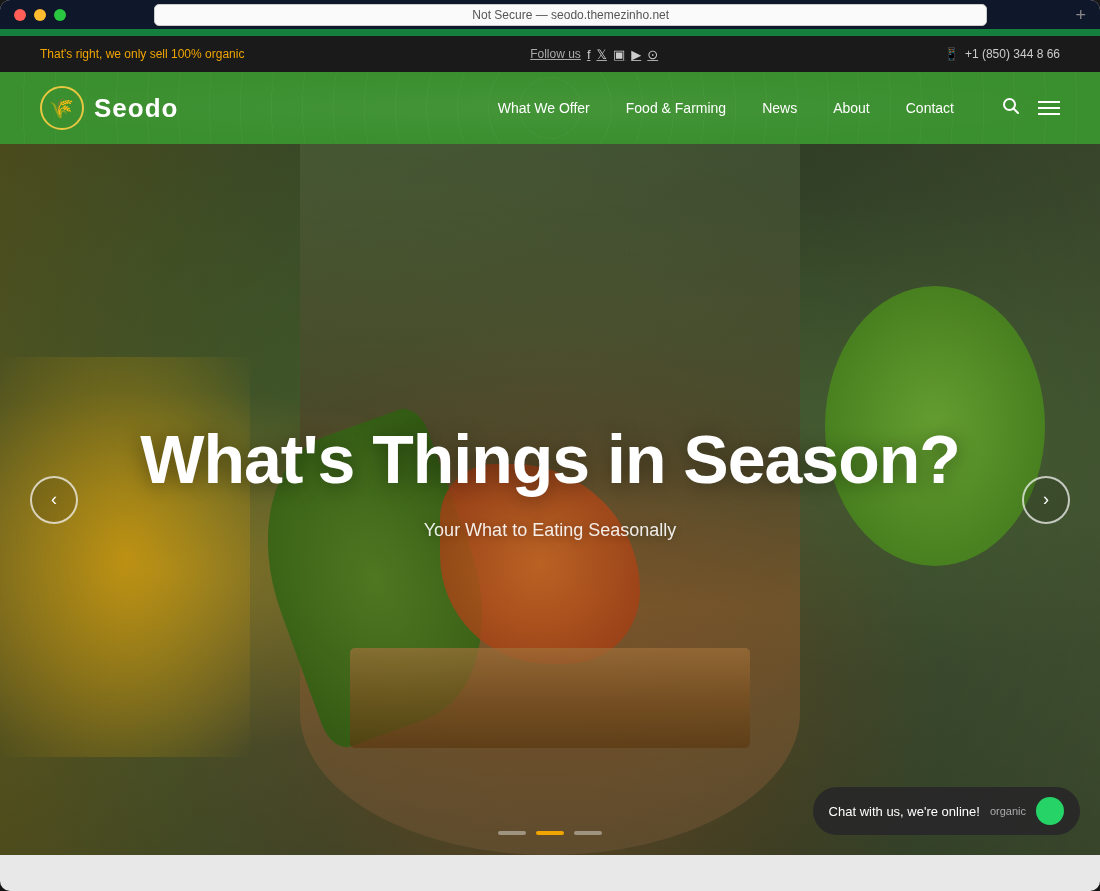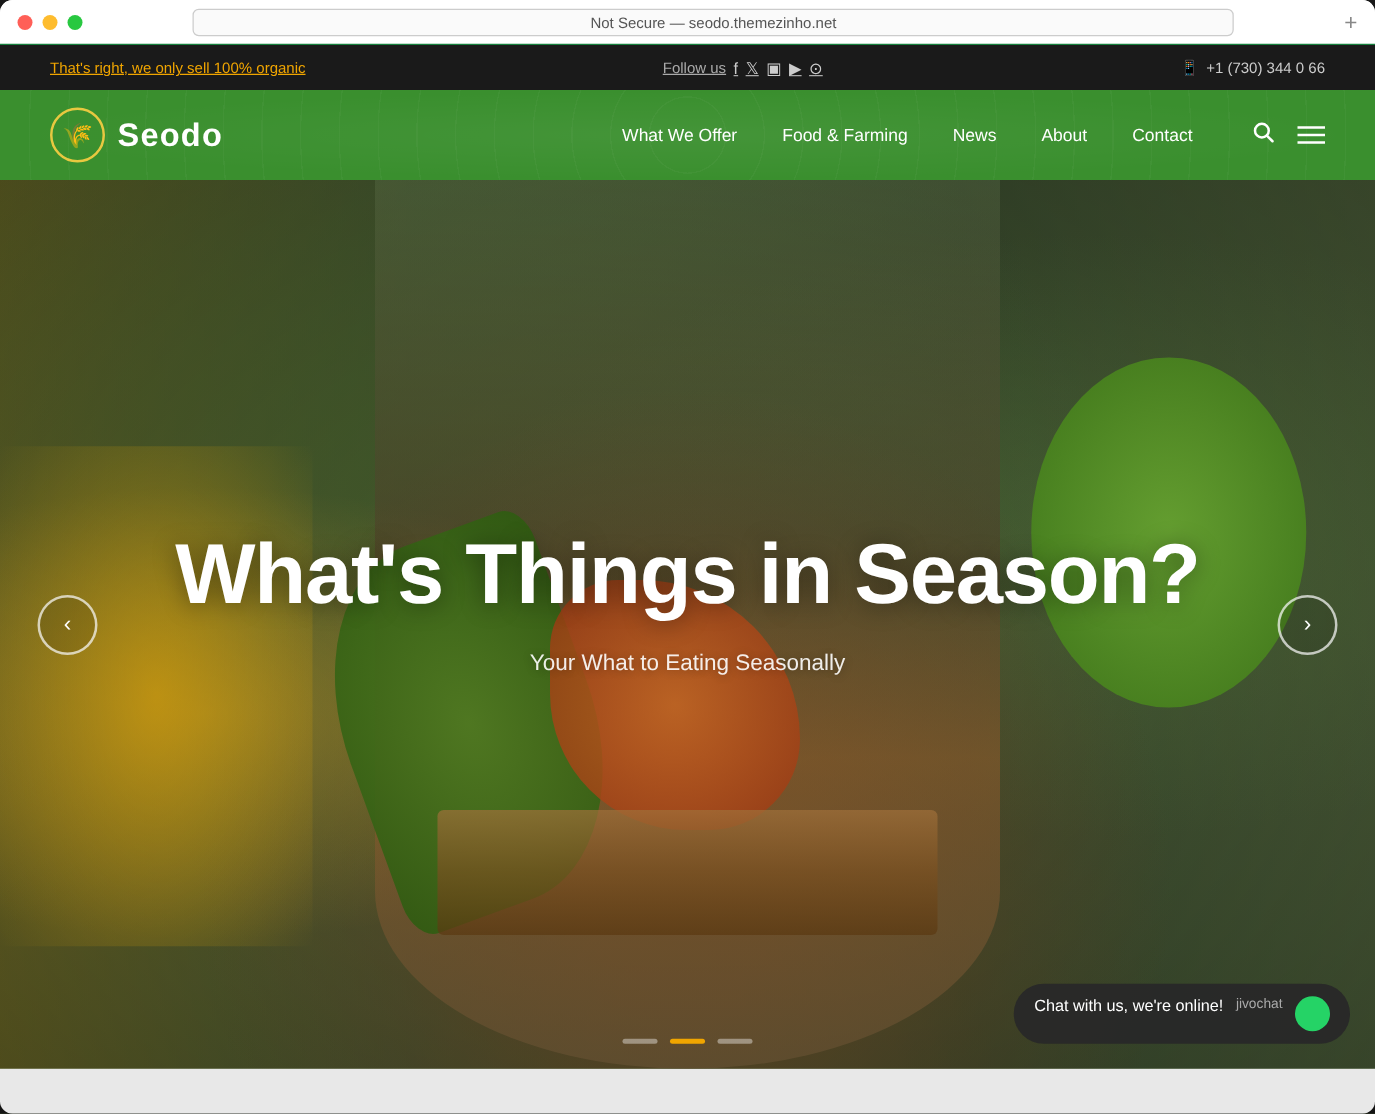--- a/index.html
+++ b/index.html
@@ -17,26 +17,26 @@
       width: 1100px;
       height: 891px;
       background: #e8e8e8;
       border-radius: 10px;
       overflow: hidden;
       box-shadow: 0 20px 60px rgba(0,0,0,0.5);
     }
 
     .mac-titlebar {
       height: 36px;
-      background: #ffffff;
+      background: #0f172a;
       display: flex;
       align-items: center;
       padding: 0 14px;
       gap: 8px;
-      border-bottom: 1px solid #15803d;
+      border-bottom: 7px solid #15803d;
     }
 
     .mac-btn {
       width: 12px;
       height: 12px;
       border-radius: 50%;
     }
     .mac-btn.close { background: #ff5f57; }
     .mac-btn.minimize { background: #febc2e; }
     .mac-btn.maximize { background: #28c840; }
@@ -77,21 +77,20 @@
       height: 36px;
       display: flex;
       align-items: center;
       justify-content: space-between;
       padding: 0 40px;
     }
 
     .top-bar-left {
       font-size: 12px;
       color: #f0a500;
-      text-decoration: underline;
     }
 
     .top-bar-center {
       display: flex;
       align-items: center;
       gap: 6px;
       font-size: 12px;
       color: #aaa;
       text-decoration: underline;
     }
@@ -429,20 +428,21 @@
 
     
     .chat-widget {
       position: absolute;
       bottom: 20px;
       right: 20px;
       background: rgba(40,40,40,0.95);
       border-radius: 30px;
       padding: 10px 16px;
       display: flex;
+      align-items: center;
       gap: 10px;
       z-index: 20;
     }
 
     .chat-text {
       font-size: 13px;
       color: white;
     }
 
     .jivo-text {
@@ -495,21 +495,21 @@
         <div class="social-icons">
           <span class="social-icon">f</span>
           <span class="social-icon">𝕏</span>
           <span class="social-icon">▣</span>
           <span class="social-icon">▶</span>
           <span class="social-icon">⊙</span>
         </div>
       </div>
       <div class="top-bar-right">
         <span>📱</span>
-        <span>+1 (730) 344 0 66</span>
+        <span>+1 (850) 344 8 66</span>
       </div>
     </div>
 
     <nav class="navbar">
       <div class="navbar-pattern"></div>
       <a class="nav-logo">
         <div class="logo-icon">
           <span>🌾</span>
         </div>
         <span class="logo-text">Seodo</span>
@@ -564,19 +564,19 @@
       </div>
 
       <div class="slider-dots">
         <div class="dot"></div>
         <div class="dot active"></div>
         <div class="dot"></div>
       </div>
 
       <div class="chat-widget">
         <span class="chat-text">Chat with us, we're online!</span>
-        <span class="jivo-text">jivochat</span>
+        <span class="jivo-text">organic</span>
         <div class="chat-green-dot"></div>
       </div>
     </div>
 
   </div>
 </div>
 
 </body></html>

